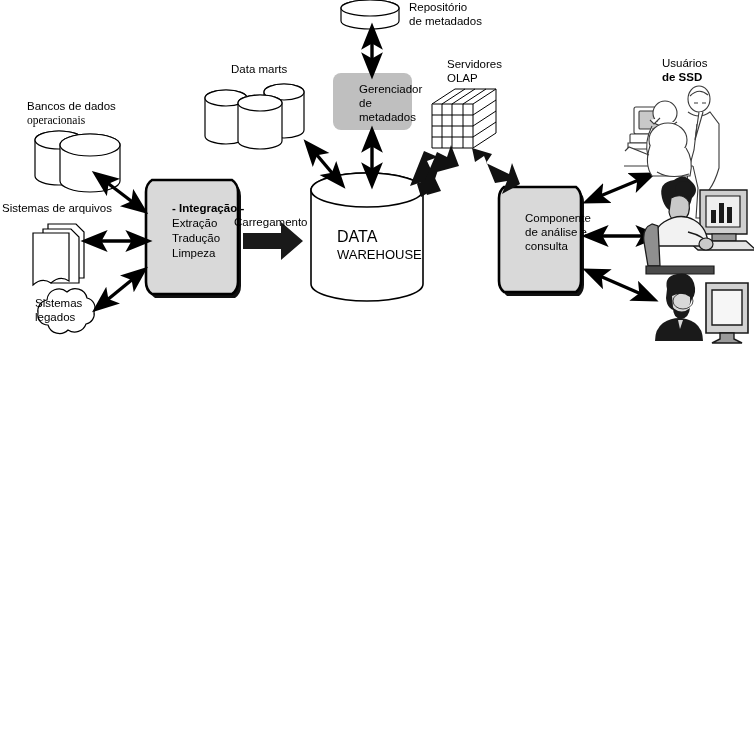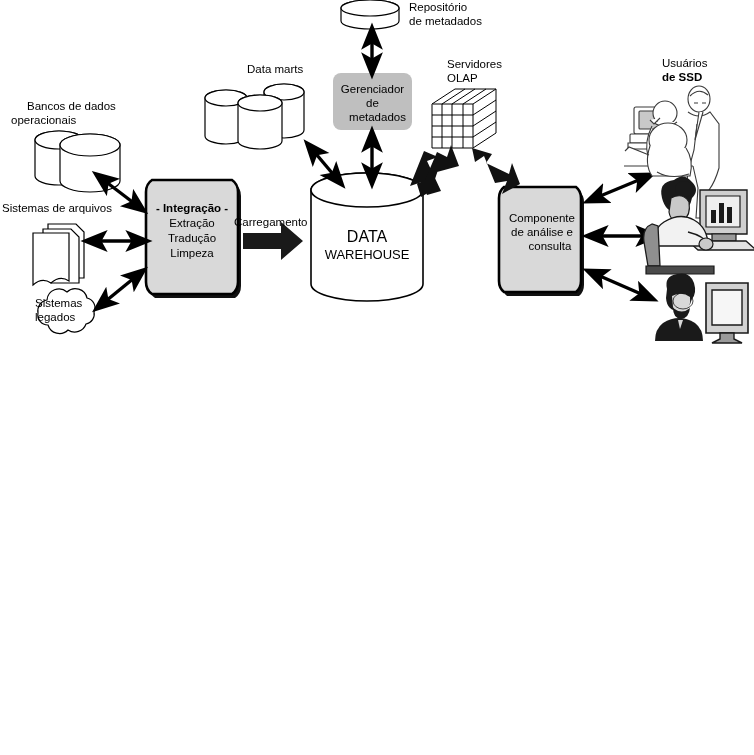--- a/index.html
+++ b/index.html
@@ -2,21 +2,21 @@
 <html><head>
 <meta charset="utf-8">
 <style>
   html,body{margin:0;padding:0;background:#ffffff;}
   body{width:754px;height:755px;position:relative;overflow:hidden;
        font-family:"Liberation Sans","DejaVu Sans",sans-serif;color:#000;}
   .canvas{position:absolute;left:0;top:0;width:754px;height:755px;}
   .lbl{position:absolute;font-size:11.5px;line-height:13.5px;color:#000;white-space:pre;}
   .ctr{text-align:left;}
   svg{position:absolute;left:0;top:0;overflow:visible;}
-  .boxtext{position:absolute;text-align:center;font-size:11.5px;line-height:14px;}
+  .boxtext{position:absolute;text-align:left;font-size:11.5px;line-height:14px;padding-left:26px;}
 </style>
 </head>
 <body>
 
 <div class="canvas">
 
   <svg width="754" height="755" viewBox="0 0 754 755">
     <defs>
       <marker id="ah" markerWidth="9" markerHeight="9" refX="4.6" refY="3.2" orient="auto">
         <path d="M0,0 L8,3.2 L0,6.4 L1.8,3.2 Z" fill="#000"></path>
@@ -202,49 +202,49 @@
       <path d="M667,289 q-3,-13 10,-15 q13,-3 17,9 q3,10 -2,16 q-3,12 -13,12 q-12,0 -13,-13 z" fill="#1a1a1a"></path>
       <path d="M672,296 q10,-5 18,1 q1,10 -4,14 q-9,5 -13,-4 z" fill="#d8d8d8"></path>
       <path d="M673,308 q9,7 17,0 q-1,10 -9,11 q-8,-1 -8,-11 z" fill="#1a1a1a"></path>
       <path d="M663,323 q16,-10 32,0 q8,6 8,18 h-48 q0,-12 8,-18 z" fill="#1a1a1a"></path>
       <path d="M678,320 l2,9 l3,-9" fill="#d8d8d8"></path>
       <ellipse cx="683" cy="301" rx="10" ry="8" fill="none" stroke="#1a1a1a" stroke-width="0.8"></ellipse>
     </g>
   </svg>
 
   <div class="lbl" style="left:27px;top:100px;">Bancos de dados</div>
-  <div class="lbl" style="left:11px;top:114px;">operacionais</div>
+  <div class="lbl" style="left:27px;top:114px;font-family:Liberation Serif, serif;">operacionais</div>
 
   <div class="lbl" style="left:2px;top:202px;">Sistemas de arquivos</div>
 
   <div class="lbl ctr" style="left:35px;top:297px;width:60px;">Sistemas</div>
   <div class="lbl ctr" style="left:35px;top:311px;width:60px;">legados</div>
 
   <div class="boxtext" style="left:146px;top:201px;width:92px;font-weight:bold;">- Integração -</div>
   <div class="boxtext" style="left:146px;top:216px;width:92px;">Extração</div>
   <div class="boxtext" style="left:146px;top:231px;width:92px;">Tradução</div>
   <div class="boxtext" style="left:146px;top:246px;width:92px;">Limpeza</div>
 
   <div class="lbl" style="left:234px;top:216px;">Carregamento</div>
 
-  <div class="lbl" style="left:231px;top:63px;margin-left:16px;">Data marts</div>
+  <div class="lbl" style="left:231px;top:63px;">Data marts</div>
 
   <div class="lbl" style="left:409px;top:1px;">Repositório</div>
   <div class="lbl" style="left:409px;top:15px;">de metadados</div>
 
   <div class="boxtext" style="left:333px;top:82px;width:79px;">Gerenciador</div>
   <div class="boxtext" style="left:333px;top:96px;width:79px;">de</div>
   <div class="boxtext" style="left:333px;top:110px;width:89px;">metadados</div>
 
   <div class="boxtext" style="left:311px;top:230px;width:112px;font-size:16px;">DATA</div>
   <div class="boxtext" style="left:311px;top:248px;width:112px;font-size:13px;">WAREHOUSE</div>
 
   <div class="lbl ctr" style="left:447px;top:58px;width:80px;">Servidores</div>
   <div class="lbl ctr" style="left:447px;top:72px;width:80px;">OLAP</div>
 
   <div class="boxtext" style="left:499px;top:211px;width:86px;">Componente</div>
   <div class="boxtext" style="left:499px;top:225px;width:86px;">de análise e</div>
-  <div class="boxtext" style="left:499px;top:239px;width:86px;margin-left:8px;">consulta</div>
+  <div class="boxtext" style="left:499px;top:239px;width:86px;">consulta</div>
 
   <div class="lbl ctr" style="left:662px;top:57px;width:80px;">Usuários</div>
   <div class="lbl ctr" style="left:662px;top:71px;width:80px;font-weight:bold;">de SSD</div>
 
 </div>
 
 </body></html>

